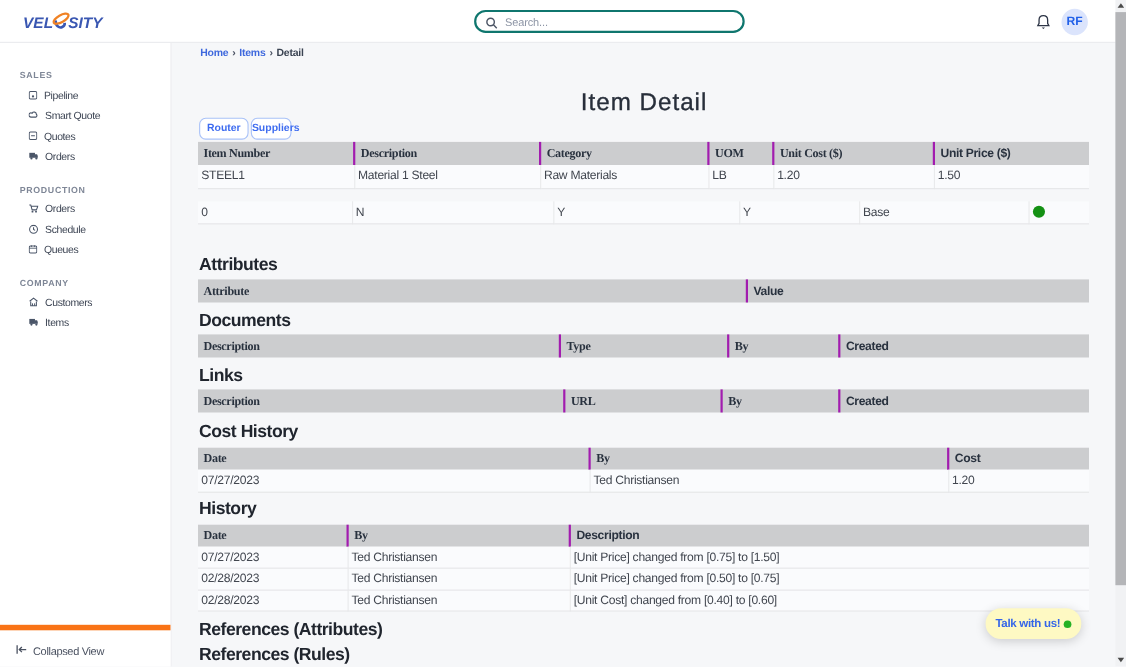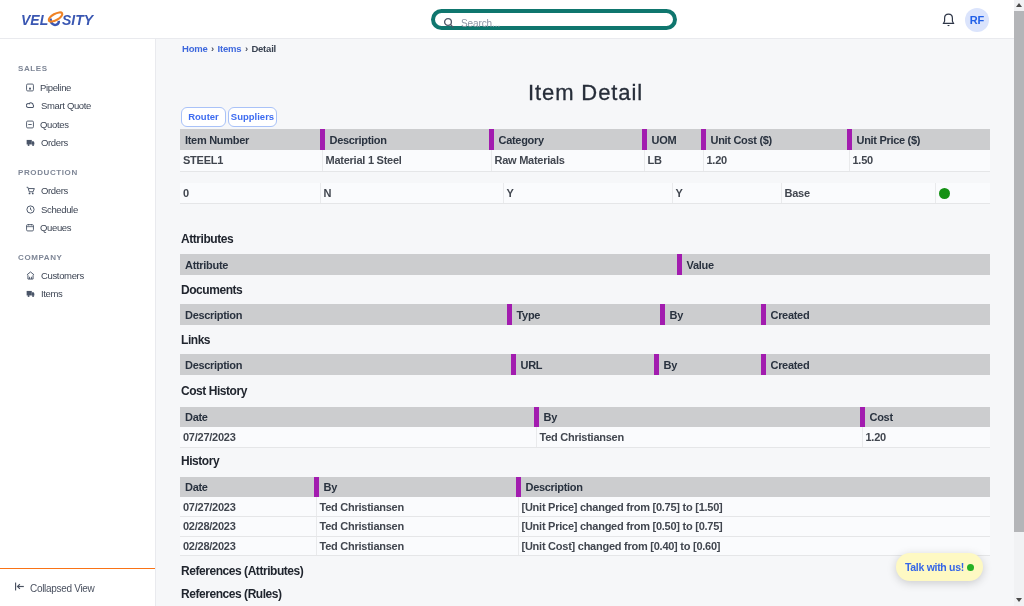--- a/index.html
+++ b/index.html
@@ -2,52 +2,52 @@
 <html><head>
 <meta charset="utf-8">
 <style>
   * { margin:0; padding:0; box-sizing:border-box; }
   html,body { width:1024px; height:606px; overflow:hidden; font-family:"Liberation Sans", sans-serif; }
   body { position:relative; background:#f6f7f9; }
 
   
   #topbar { position:absolute; left:0; top:0; width:1024px; height:39px; background:#fff; border-bottom:1px solid #e9eaee; z-index:5; }
   #logo { position:absolute; left:21px; top:9px; width:80px; height:22px; }
-  #searchbox { position:absolute; left:431px; top:9px; width:246px; height:21px; background:#fff; border:4px solid #0f766e; border-radius:11px; }
+  #searchbox { position:absolute; left:431px; top:9px; width:246px; height:21px; background:#fff; border:2px solid #0f766e; border-radius:11px; }
   #searchbox svg { position:absolute; left:8px; top:4px; }
   #searchbox .ph { position:absolute; left:26px; top:5px; font-size:10px; letter-spacing:-0.1px; color:#8d95a5; }
   #bell { position:absolute; left:942px; top:13px; }
   #avatar { position:absolute; left:965px; top:8px; width:24px; height:24px; border-radius:50%; background:#dbe4fc; color:#2160e8; font-size:11px; font-weight:bold; text-align:center; line-height:24px; }
 
   
   #sidebar { position:absolute; left:0; top:39px; width:156px; height:567px; background:#fff; border-right:1px solid #e9eaee; z-index:4; }
   .navlabel { position:absolute; left:18px; font-size:8px; font-weight:bold; letter-spacing:0.6px; color:#7e8696; }
   .navitem { position:absolute; left:26px; font-size:9.5px; letter-spacing:-0.35px; color:#3d4554; }
   .navitem svg { vertical-align:-1px; margin-right:6px; }
-  #collapse { position:absolute; left:0; top:529px; width:155px; height:38px; border-top:1px solid #f97316; background:#fff; }
+  #collapse { position:absolute; left:0; top:529px; width:155px; height:38px; border-top:5px solid #f97316; background:#fff; }
   #collapse .ci { position:absolute; left:14px; top:12px; }
   #collapse .ct { position:absolute; left:30px; top:14px; font-size:10px; letter-spacing:-0.3px; color:#4a5160; }
 
   
   #crumb { position:absolute; left:182px; top:43px; font-size:9.5px; letter-spacing:-0.2px; font-weight:bold; color:#3a4352; }
   #crumb a { color:#3e68dd; text-decoration:none; }
   #crumb .sep { color:#4a5263; font-weight:bold; padding:0 3.5px; font-size:9.5px; }
   #title { position:absolute; left:157px; top:80px; width:857px; text-align:center; font-size:22px; letter-spacing:0.9px; color:#272e3a; -webkit-text-stroke:0.3px #272e3a; }
   .btn { position:absolute; top:107px; height:20px; background:#fff; border:1px solid #a9c2f8; border-radius:6px; color:#3e6cf0; font-size:9.5px; font-weight:bold; text-align:center; }
   #btn-router { left:181px; width:45px; line-height:18px; }
-  #btn-suppliers { left:228px; width:49px; line-height:18px; }
+  #btn-suppliers { left:228px; width:37px; line-height:18px; }
 
   .tblwrap { position:absolute; left:180px; width:810px; }
   table { border-collapse:collapse; width:810px; table-layout:fixed; font-size:11px; }
   th { background:#cccdcf; color:#29323f; font-weight:bold; text-align:left; padding:0 5px; letter-spacing:-0.3px; }
-  td { background:#fafbfd; color:#41464f; padding:0 3px; border-bottom:1px solid #e5e6e8; letter-spacing:-0.25px;font-weight:bold; }
-  th:not(:last-child) { border-right:5px solid #a21caf; }
+  td { background:#fafbfd; color:#41464f; padding:0 3px; border-bottom:1px solid #e5e6e8; letter-spacing:-0.25px; }
+  th:not(:last-child) { border-right:2px solid #a21caf;font-family:Liberation Serif, serif; }
   td:not(:last-child) { border-right:1px solid #e9eaec; }
   .c { text-align:left; } .r { text-align:left; }
-  .hd { position:absolute; left:181px; font-size:12px; letter-spacing:-0.45px; font-weight:bold; color:#20252e; }
+  .hd { position:absolute; left:181px; font-size:16px; letter-spacing:-0.45px; font-weight:bold; color:#20252e; }
   .dot { display:inline-block; width:11px; height:11px; border-radius:50%; background:#149114; vertical-align:-2px; }
 
   
   #talk { position:absolute; left:896px; top:553px; width:87px; height:28px; background:#fef9c3; border-radius:14px; box-shadow:0 2px 10px rgba(0,0,0,0.18); z-index:6; }
   #talk .tt { position:absolute; left:9px; top:8px; font-size:10.5px; letter-spacing:-0.3px; font-weight:bold; color:#3566e8; }
   #talk .gd { position:absolute; left:71px; top:10.5px; width:7px; height:7px; border-radius:50%; background:#25b125; }
 
   
   #sbar { position:absolute; left:1014px; top:0; width:10px; height:606px; background:#f1f2f4; z-index:10; }
   #sbar .thumb { position:absolute; left:0; top:11px; width:10px; height:521px; background:#b4b5b8; }

